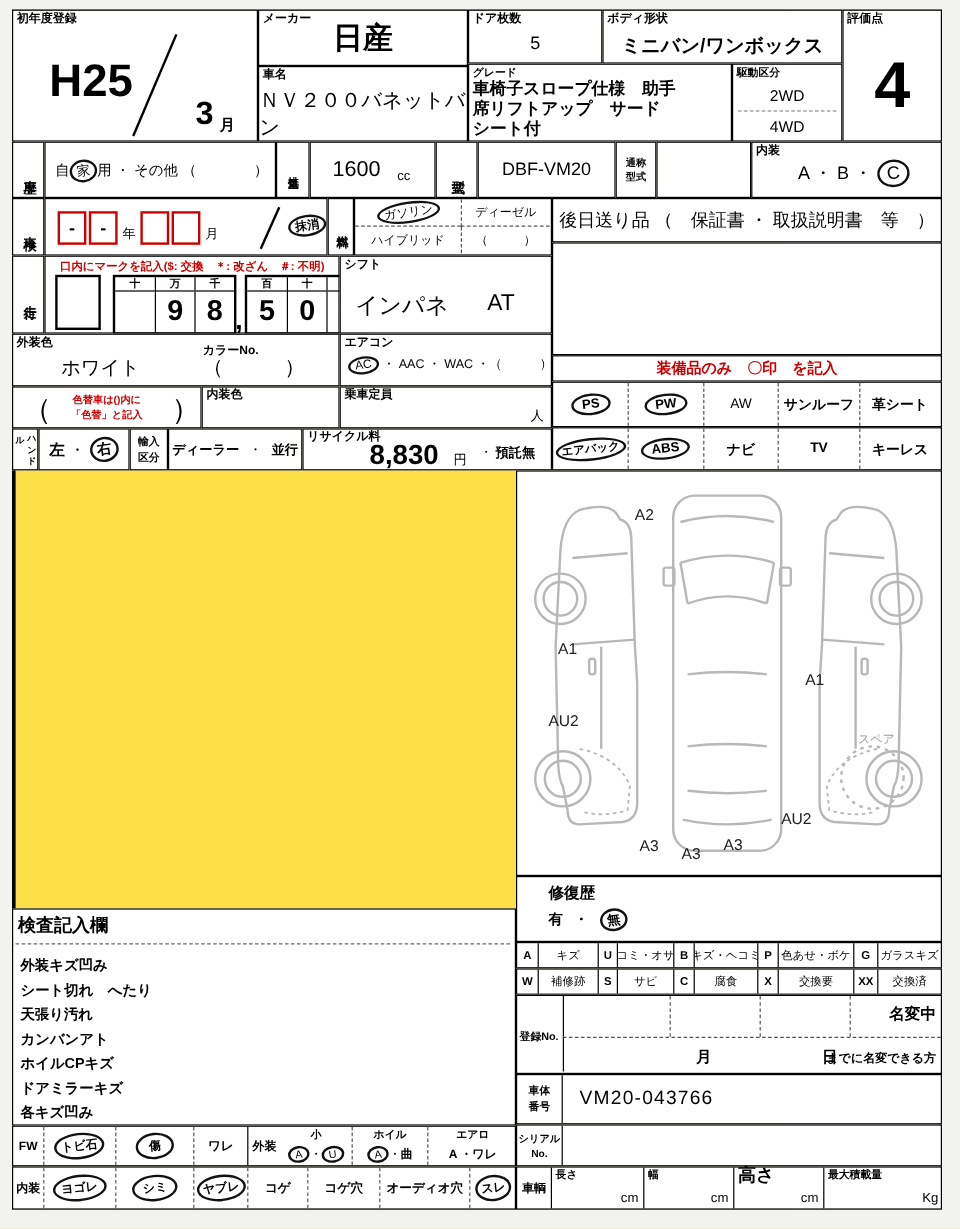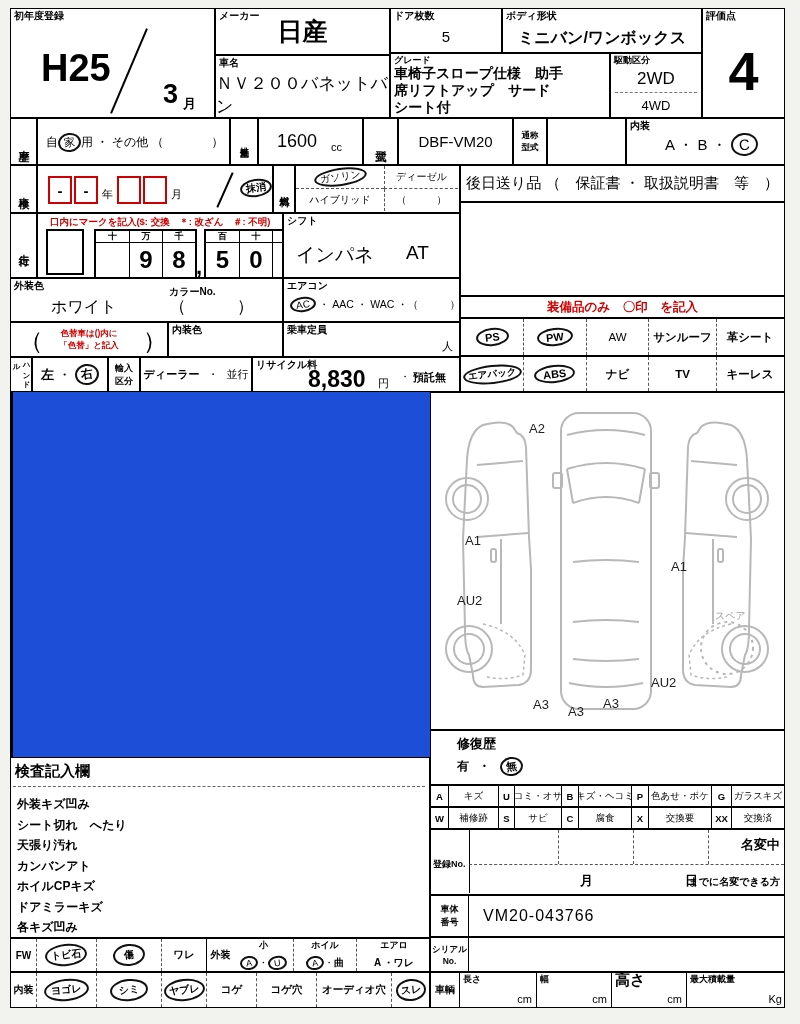--- a/index.html
+++ b/index.html
@@ -1,21 +1,21 @@
 <!DOCTYPE html>
 <html><head>
 <meta charset="utf-8">
 <style>
   html,body{margin:0;padding:0;}
   body{
     width:800px;height:1024px;position:relative;overflow:hidden;
     background:#f2f2ef;color:#000;
     font-family:"Liberation Sans","DejaVu Sans",sans-serif;
   }
-  #sheet{position:absolute;left:10px;top:8px;width:645px;height:1000px;background:#1d4ed8;}
+  #sheet{position:absolute;left:10px;top:8px;width:645px;height:1000px;background:#fde047;}
   .c{position:absolute;box-sizing:border-box;border:1.5px solid #000;background:#fff;}
   .a{position:absolute;box-sizing:border-box;}
   .outer{border:3px solid #000;background:transparent;}
   .lb{position:absolute;top:1px;left:3px;font-size:10px;font-weight:bold;white-space:pre-line;line-height:11px;z-index:3;}
   .vt{display:flex;align-items:center;justify-content:center;}
   .vt span{writing-mode:vertical-rl;text-orientation:upright;font-weight:bold;letter-spacing:1px;}
   .ctr{display:flex;align-items:center;justify-content:center;}
   .ci{display:inline-block;border:2.5px solid #111;border-radius:50%;padding:1px 7px;transform:rotate(-6deg);}
   .ciS{display:inline-block;border:2px solid #111;border-radius:50%;padding:0 4px;transform:rotate(-8deg);}
   .red{color:#c00;}
@@ -73,21 +73,21 @@
   </div>
   <div class="c" style="left:380px;top:45px;width:220px;height:65px">
     <span class="lb" style="font-size:9px">グレード</span>
     <div class="a" style="left:3px;top:11px;width:214px;font-size:14px;font-weight:bold;line-height:17px;white-space:pre-line">車椅子スロープ仕様　助手
 席リフトアップ　サード
 シート付</div>
   </div>
   <div class="c" style="left:600px;top:45px;width:92px;height:65px">
     <span class="lb" style="font-size:9px">駆動区分</span>
     <div class="a ctr" style="left:0;top:12px;width:100%;height:26px">
-        <span style="font-size:17px">2WD</span>
+        <span style="font-size:13px">2WD</span>
       </div>
     <div class="a" style="left:4px;top:38px;width:82px;border-top:1.5px dashed #777"></div>
     <div class="a ctr" style="left:0;top:39px;width:100%;height:24px">
         <span style="font-size:13px">4WD</span>
       </div>
   </div>
   <div class="c" style="left:692px;top:0;width:83px;height:110px">
     <span class="lb">評価点</span>
     <div class="ctr" style="height:100%;padding-top:8px">
         <span style="font-size:54px;font-weight:bold">4</span>
@@ -256,21 +256,21 @@
     <span style="font-size:13px;margin:0 4px">・</span>
     <span class="ciS" style="font-size:12px;font-weight:bold">右</span>
   </div>
   <div class="c ctr" style="left:98px;top:349px;width:32px;height:35px">
       <span style="font-size:9px;font-weight:bold;white-space:pre-line;text-align:center">輸入
 区分</span>
     </div>
   <div class="c ctr" style="left:130px;top:349px;width:112px;height:35px">
     <span style="font-size:11px;font-weight:bold">ディーラー</span>
     <span style="font-size:11px;margin:0 8px">・</span>
-    <span style="font-size:11px;font-weight:normal">並行</span>
+    <span style="font-size:11px;font-weight:bold">並行</span>
   </div>
   <div class="c" style="left:242px;top:349px;width:208px;height:35px">
     <span class="lb">リサイクル料</span>
     <span class="a" style="left:55px;top:8px;font-size:23px;font-weight:bold">8,830</span>
     <span class="a" style="left:125px;top:18px;font-size:11px">円</span>
     <span class="a" style="left:147px;top:12px;font-size:10px">・</span>
     <span class="a" style="left:160px;top:12px;font-size:11px;font-weight:bold">預託無</span>
   </div>
 
   <div class="c ctr" style="left:450px;top:288px;width:325px;height:22px">

